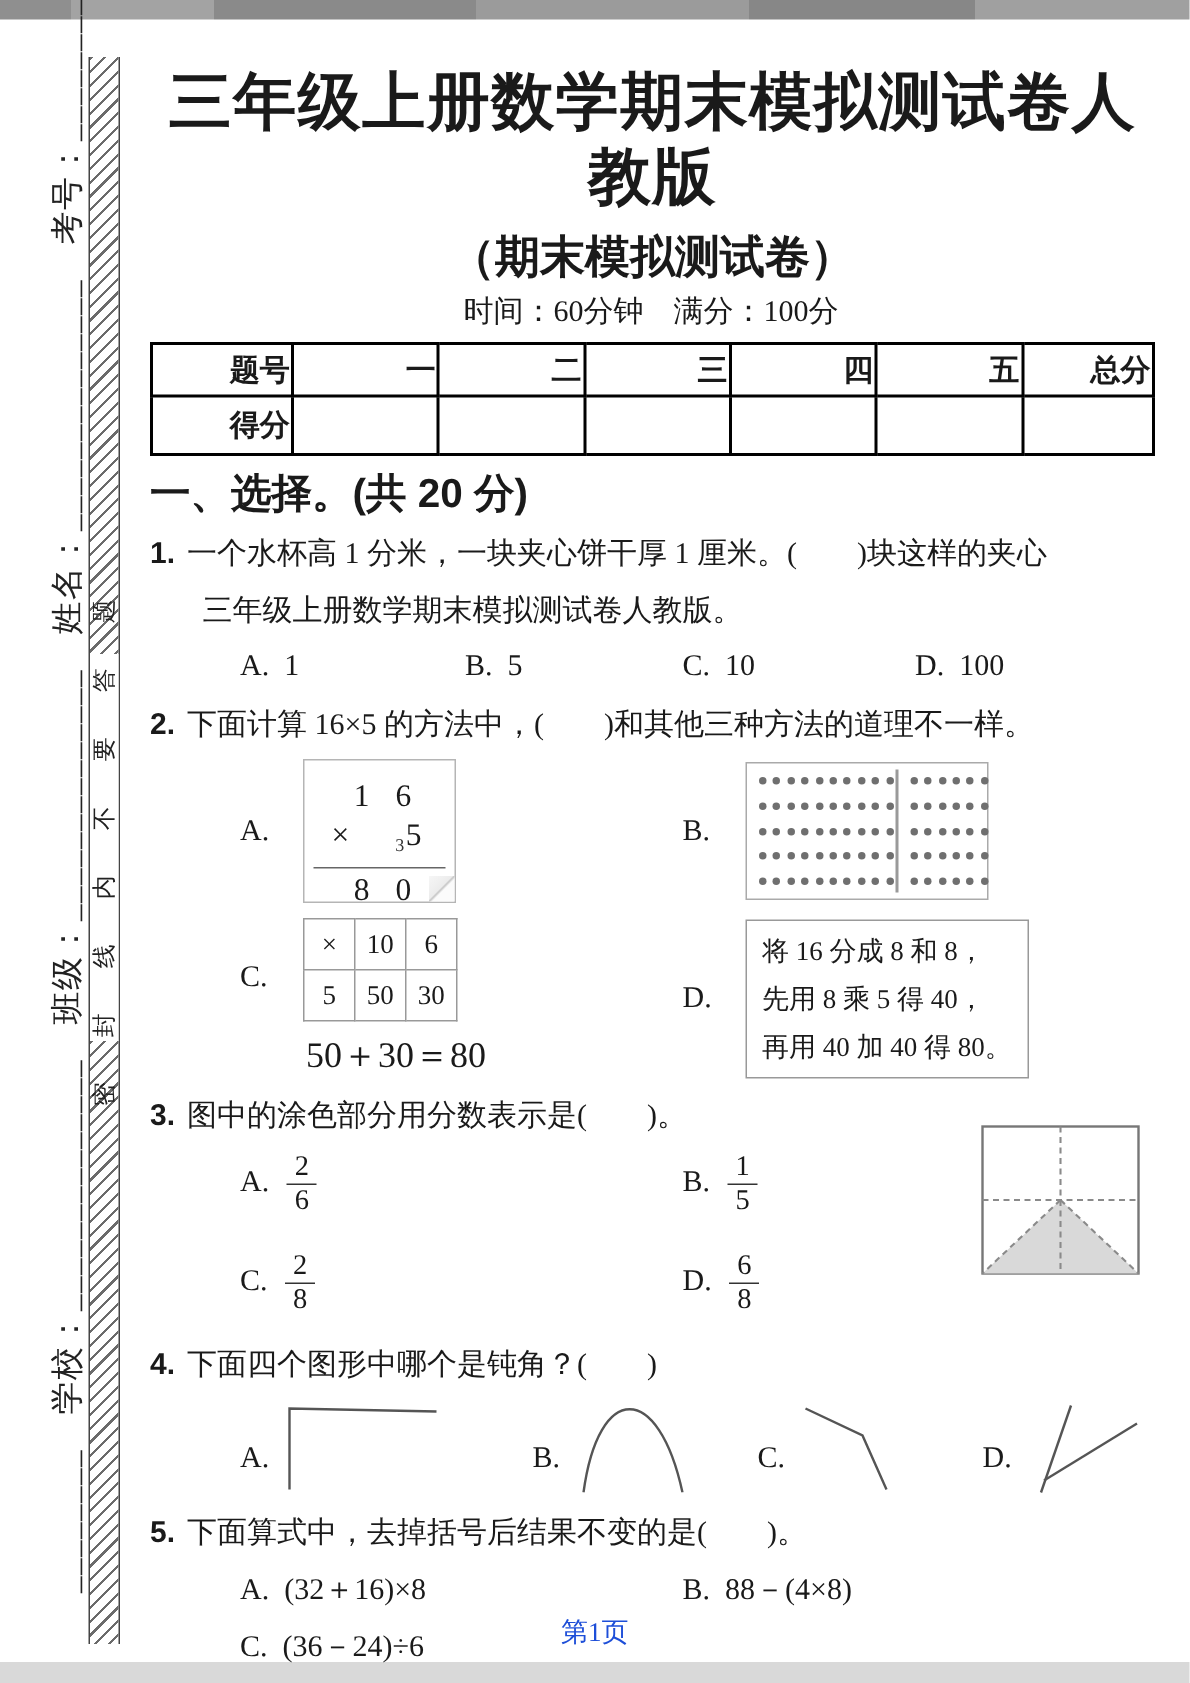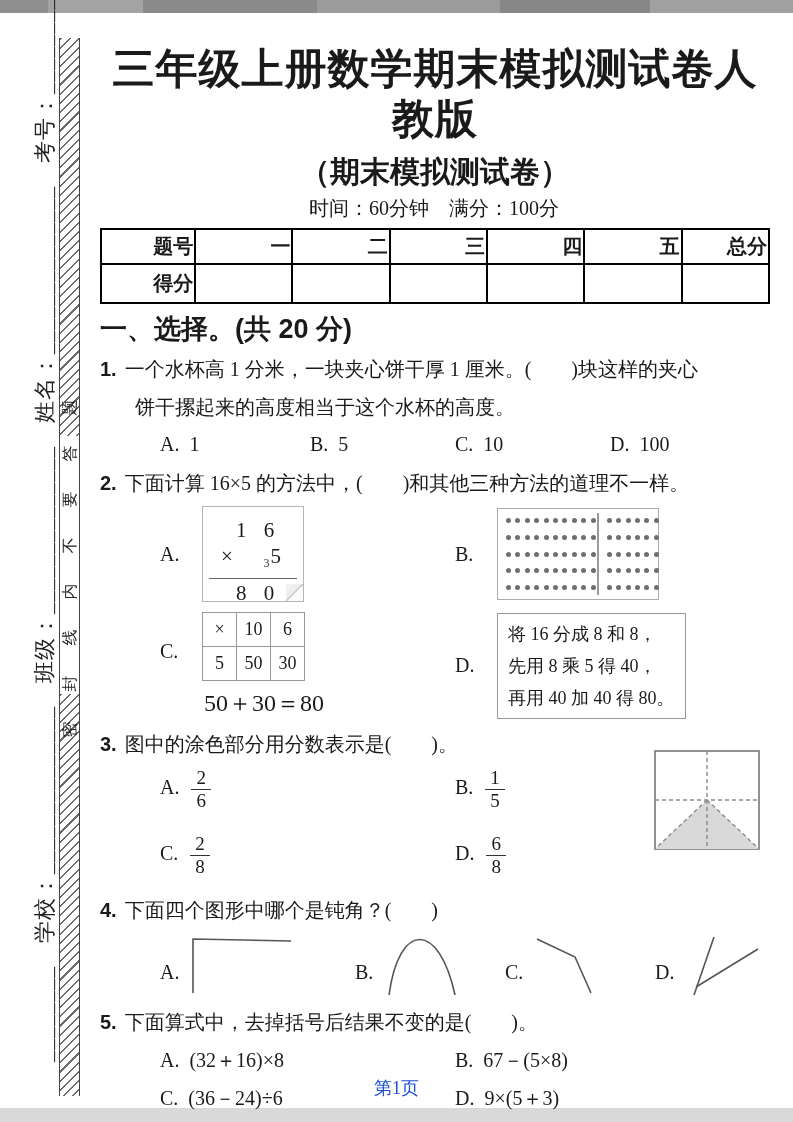--- a/index.html
+++ b/index.html
@@ -144,21 +144,21 @@
       <td></td>
       <td></td>
     </tr>
   </tbody>
     </table>
 
   <div class="section-title">一、选择。(共 20 分)</div>
 
   <div class="q" style="margin-top:8px;">
     <div class="qline"><span class="qnum">1.</span><span>一个水杯高 1 分米，一块夹心饼干厚 1 厘米。(　　)块这样的夹心</span></div>
-    <div class="qline cont">饼干摞起来的高度相当于这个水杯的高度。</div>
+    <div class="qline cont">三年级上册数学期末模拟测试卷人教版。</div>
     <div class="opt-row4">
       <div><span class="okey">A.</span><span>1</span></div>
       <div><span class="okey">B.</span><span>5</span></div>
       <div><span class="okey">C.</span><span>10</span></div>
       <div><span class="okey">D.</span><span>100</span></div>
     </div>
   </div>
 
   <div class="q" style="margin-top:2px;">
     <div class="qline"><span class="qnum">2.</span><span>下面计算 16×5 的方法中，(　　)和其他三种方法的道理不一样。</span></div>
@@ -369,23 +369,22 @@
           <line x1="12" y1="52" x2="74" y2="14" stroke="#555" stroke-width="1.6"></line>
         </svg>
       </div>
     </div>
   </div>
 
   <div class="q" style="margin-top:6px;">
     <div class="qline"><span class="qnum">5.</span><span>下面算式中，去掉括号后结果不变的是(　　)。</span></div>
     <div class="opt-grid2">
       <div><span class="okey">A.</span><span>(32＋16)×8</span></div>
-      <div><span class="okey">B.</span><span>67－(5×8)</span></div>
+      <div><span class="okey">B.</span><span>88－(4×8)</span></div>
     </div>
     <div class="opt-grid2">
       <div><span class="okey">C.</span><span>(36－24)÷6</span></div>
-      <div><span class="okey">D.</span><span>9×(5＋3)</span></div>
     </div>
   </div>
 
 </div>
 
 <div class="footer">第1页</div>
 
 </body></html>

